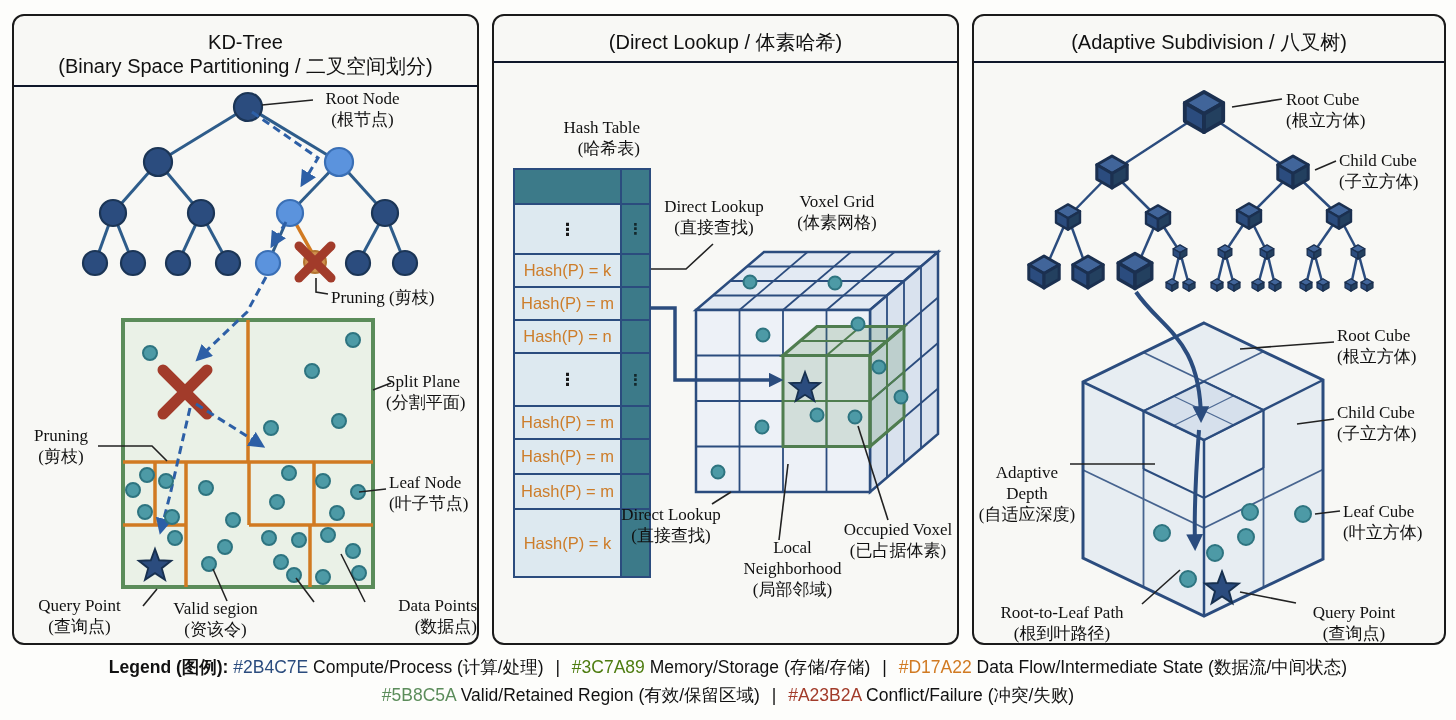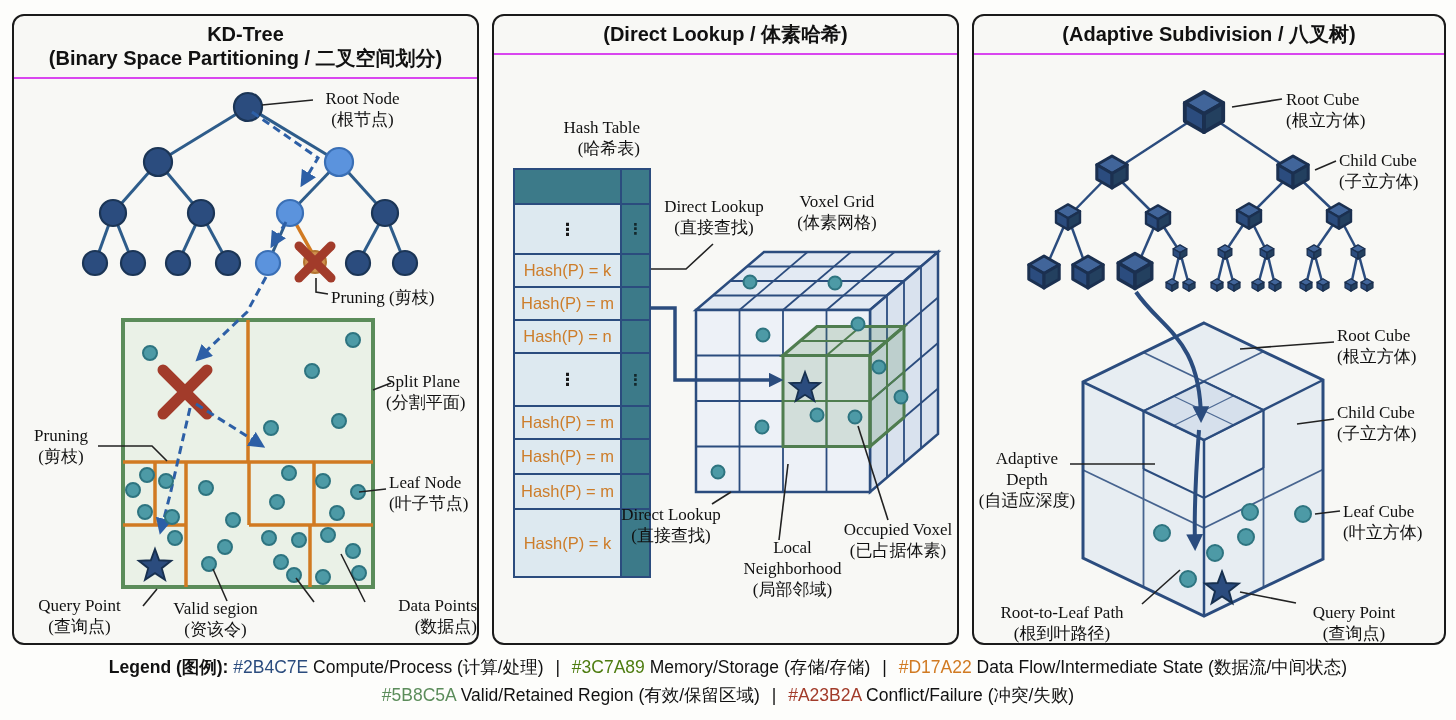--- a/index.html
+++ b/index.html
@@ -8,23 +8,23 @@
     background:#fdfdfb;
     font-family:"Liberation Sans","DejaVu Sans",sans-serif;
     color:#111;
   }
   .panel{
     position:absolute;top:14px;height:631px;width:467px;
     background:#f8f8f5;border:2.5px solid #1a1a1a;border-radius:12px;
     box-sizing:border-box;
   }
   .panel-title{
-    border-bottom:2px solid #d946ef;
+    border-bottom:2px solid #0f172a;
     text-align:center;padding:6px 4px 7px 4px;
-    font-weight:bold;font-size:20px;line-height:24px;
+    font-weight:normal;font-size:20px;line-height:24px;margin-top:8px;
   }
   .gfx{position:absolute;left:0;top:0;pointer-events:none;}
   .lbl{position:absolute;font-size:17px;line-height:21px;text-align:center;}
   .lbl div{white-space:nowrap;font-family:Liberation Serif, serif;}
   .lbl.la{text-align:left;}
   
   .hash-table{
     position:absolute;left:513px;top:168px;width:138px;height:410px;
     border:2.5px solid #2B4C7E;box-sizing:border-box;
     display:flex;flex-direction:column;background:#dde9f0;
@@ -488,21 +488,21 @@
   <div>(子立方体)</div>
 </div>
 <div class="lbl la" style="left:1337px;top:325px;">
   <div>Root Cube</div>
   <div>(根立方体)</div>
 </div>
 <div class="lbl la" style="left:1337px;top:402px;">
   <div>Child Cube</div>
   <div>(子立方体)</div>
 </div>
-<div class="lbl" style="left:972px;top:448px;width:110px;">
+<div class="lbl" style="left:972px;top:462px;width:110px;">
   <div>Adaptive</div>
   <div>Depth</div>
   <div>(自适应深度)</div>
 </div>
 <div class="lbl la" style="left:1343px;top:501px;">
   <div>Leaf Cube</div>
   <div>(叶立方体)</div>
 </div>
 <div class="lbl" style="left:982px;top:602px;width:160px;">
   <div>Root-to-Leaf Path</div>

